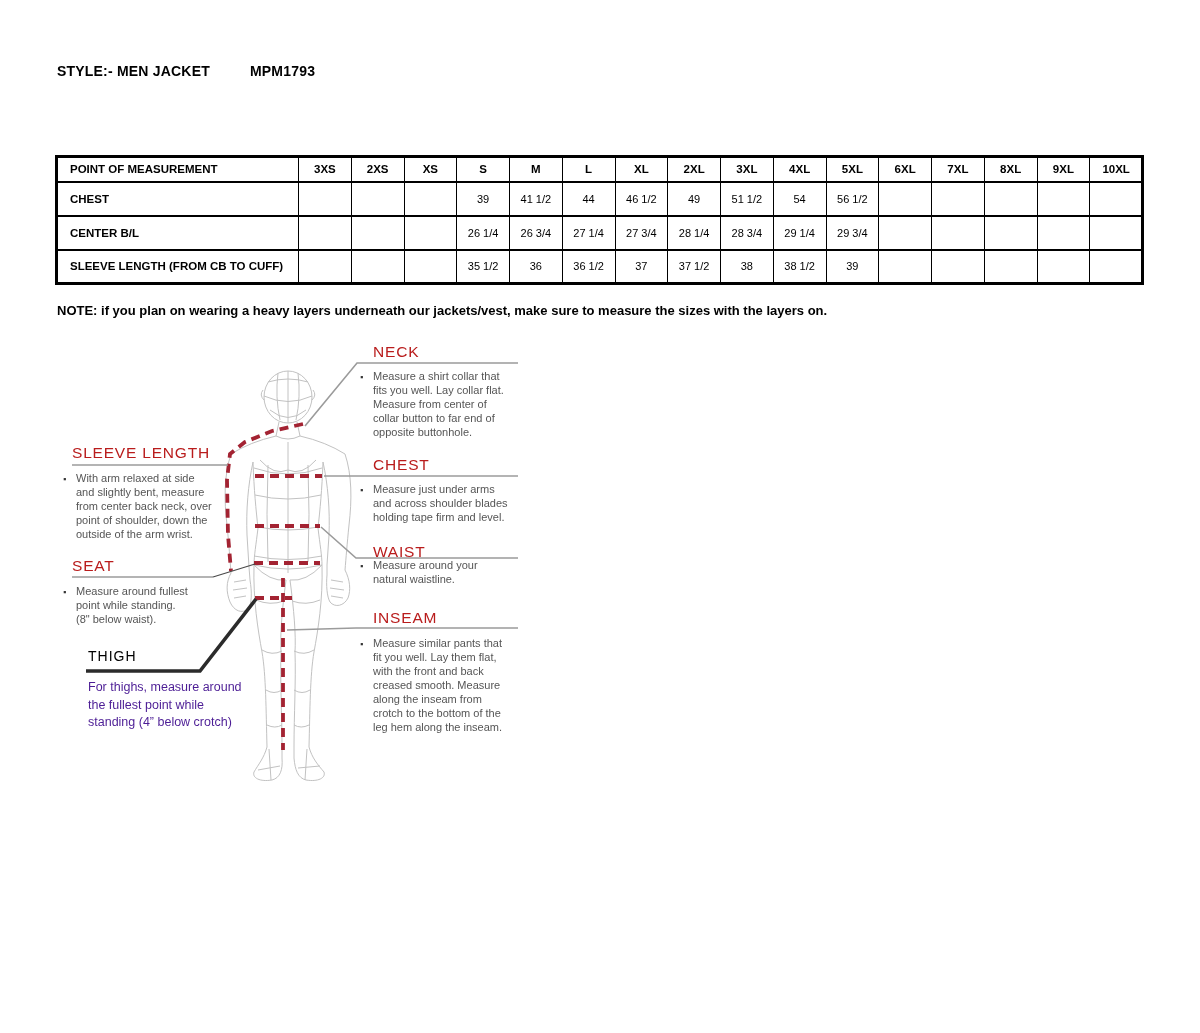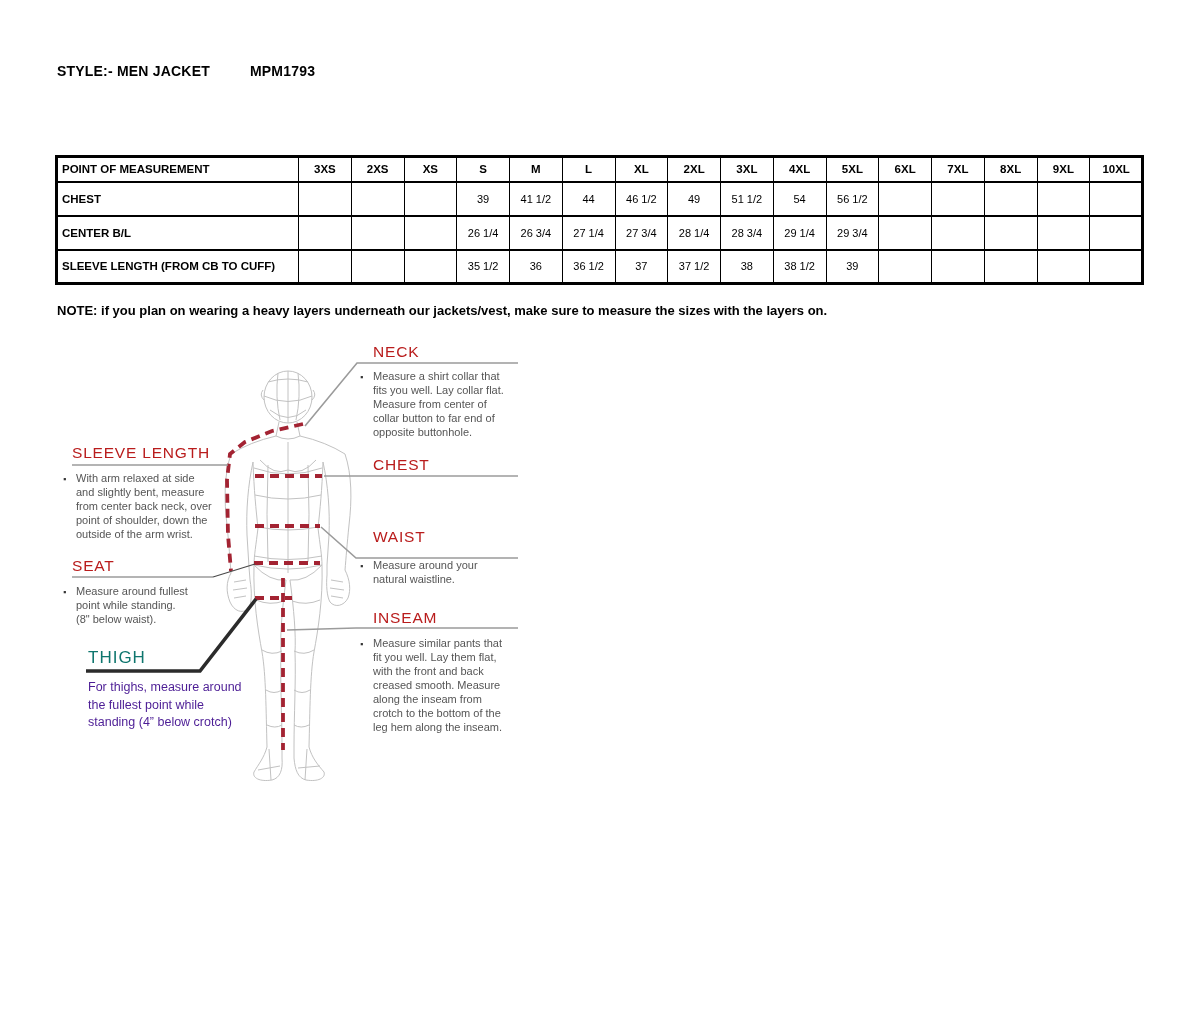--- a/index.html
+++ b/index.html
@@ -12,38 +12,38 @@
   #title-row .code{margin-left:40px;}
 
   
   #size-table{position:absolute;left:55px;top:155px;width:1086px;border-collapse:collapse;
               table-layout:fixed;border:3px solid #000;}
   #size-table th,#size-table td{border:1.5px solid #000;border-top-width:2.5px;border-bottom-width:2.5px;
               text-align:center;font-size:11px;padding:0;white-space:nowrap;overflow:hidden;}
   #size-table thead tr{height:25px;}
   #size-table tbody tr{height:34px;}
   #size-table th{font-weight:bold;font-size:11.5px;}
-  #size-table .label-col{text-align:left;padding-left:4px;font-weight:bold;font-size:11.5px;}
+  #size-table .label-col{text-align:left;padding-left:12px;font-weight:bold;font-size:11.5px;}
 
   
   #note-line{position:absolute;left:57px;top:303px;font-size:13px;font-weight:bold;white-space:nowrap;}
 
   
   #guide{position:absolute;left:40px;top:330px;width:540px;height:480px;}
   #guide svg{position:absolute;left:0;top:0;}
   .wire{stroke:#c2c2c2;stroke-width:1;fill:none;}
   .redline{stroke:#a32332;stroke-width:3.8;fill:none;stroke-dasharray:9 6;}
   .leader{stroke:#9b9b9b;stroke-width:1.6;fill:none;}
   .leader-dark{stroke:#4a4a4a;stroke-width:1.2;fill:none;}
   .leader-thick{stroke:#2b2b2b;stroke-width:3.6;fill:none;}
 
   .guide-h{position:absolute;font-size:15.5px;color:#b91c1c;letter-spacing:.8px;white-space:nowrap;}
   .guide-t{position:absolute;font-size:11px;line-height:14px;color:#555;white-space:pre-line;width:170px;}
   .bulleted::before{content:"▪";position:absolute;left:-13px;top:1px;font-size:9px;color:#333;}
-  #thigh-head{font-size:17px;color:#0f766e;letter-spacing:1px;}
+  #thigh-head{font-size:14px;color:#000000;letter-spacing:1px;}
   #thigh-text{font-size:12.5px;line-height:17.5px;color:#4c1d95;width:200px;}
 </style>
 </head>
 <body>
 
 <div id="page">
 
   <div id="title-row">
     <span>STYLE:- MEN JACKET</span><span class="code">MPM1793</span>
   </div>
@@ -247,22 +247,25 @@
     </svg>
 
     <div class="guide-h" style="left:333px;top:13px">NECK</div>
     <div class="guide-t bulleted" style="left:333px;top:39px">Measure a shirt collar that
 fits you well. Lay collar flat.
 Measure from center of
 collar button to far end of
 opposite buttonhole.</div>
 
     <div class="guide-h" style="left:333px;top:126px">CHEST</div>
-
-    <div class="guide-h" style="left:333px;top:198px">WAIST</div>
+    <div class="guide-t bulleted" style="left:333px;top:152px">Measure just under arms
+and across shoulder blades
+holding tape firm and level.</div>
+
+    <div class="guide-h" style="left:333px;top:213px">WAIST</div>
     <div class="guide-t bulleted" style="left:333px;top:228px">Measure around your
 natural waistline.</div>
 
     <div class="guide-h" style="left:333px;top:279px">INSEAM</div>
     <div class="guide-t bulleted" style="left:333px;top:306px">Measure similar pants that
 fit you well. Lay them flat,
 with the front and back
 creased smooth. Measure
 along the inseam from
 crotch to the bottom of the

